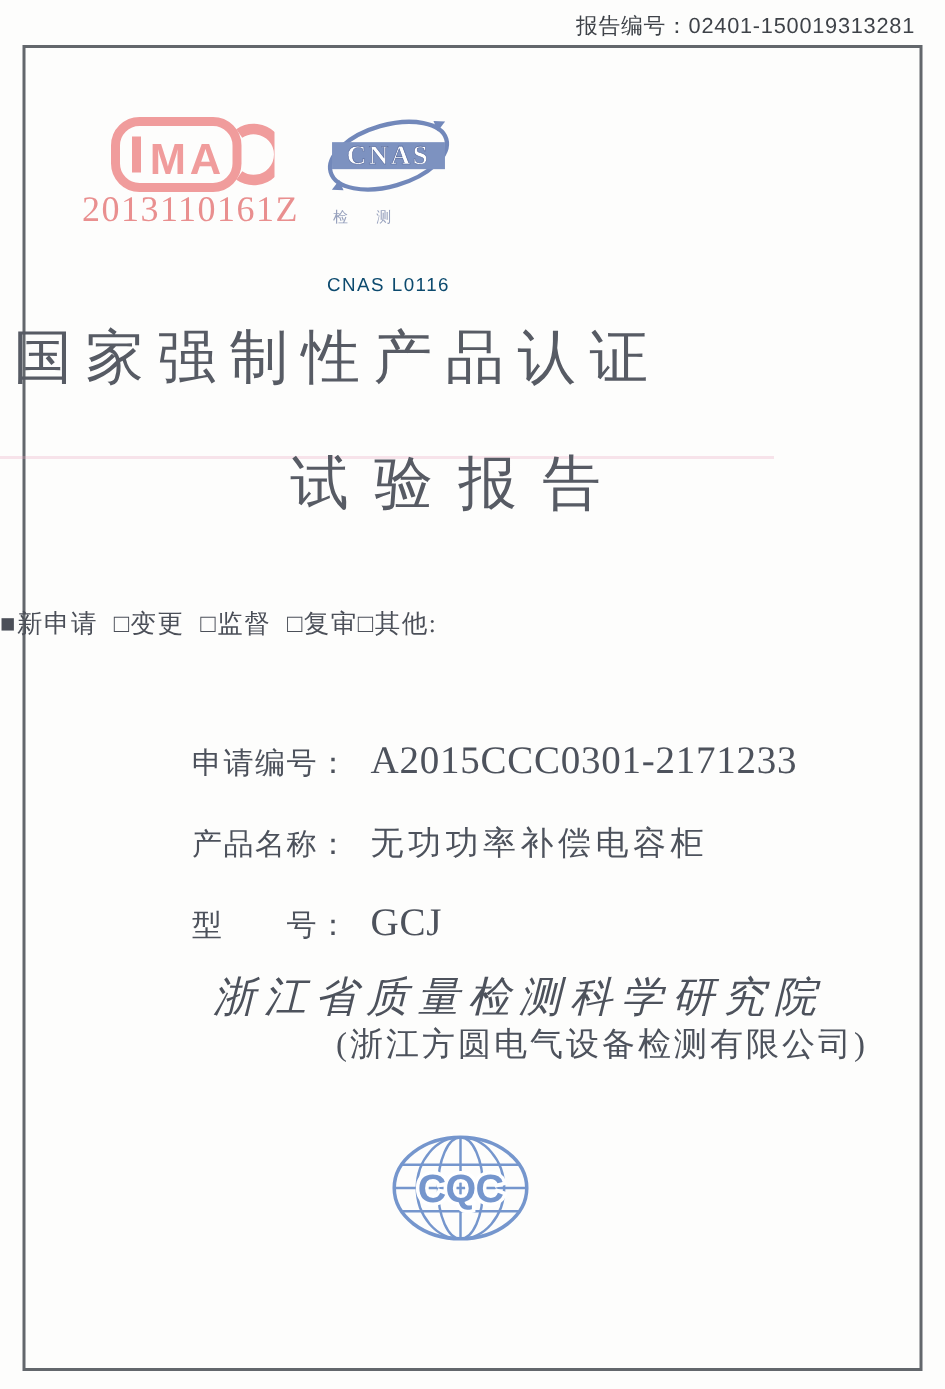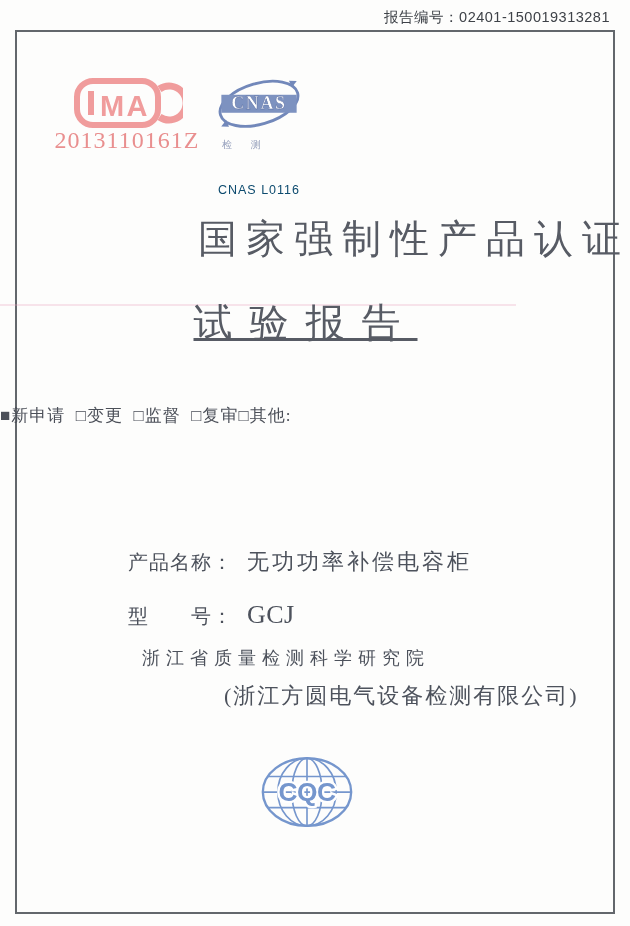--- a/index.html
+++ b/index.html
@@ -30,47 +30,46 @@
     font-size:10px;color:#97a1bd;letter-spacing:8px;text-indent:8px;
     font-family:"Liberation Sans","DejaVu Sans",sans-serif;
   }
   .cnas-caption-code{
     position:absolute;left:204px;top:149px;width:110px;text-align:center;
     font-size:12.5px;color:#0c4a6e;letter-spacing:1px;
     font-family:"Liberation Sans","DejaVu Sans",sans-serif;
     margin-top:34px;
   }
   .title-line1{
-    position:absolute;left:0;top:219px;width:630px;text-align:right;
+    position:absolute;left:0;top:219px;width:630px;text-align:left;
     font-size:39px;color:#575b64;letter-spacing:9px;text-indent:9px;
     line-height:1.05;
   }
   .title-line2{
     position:absolute;left:0;top:303px;width:594px;text-align:center;
     font-size:39px;color:#575b64;letter-spacing:17px;text-indent:17px;
     line-height:1.05;
-    text-decoration:underline;
   }
   .scan-artifact{
     position:absolute;left:0;top:304px;width:516px;height:2px;
     background:rgba(235,160,185,.28);
   }
   .apply-type{
     position:absolute;left:0;top:404px;width:630px;text-align:left;
     font-size:17px;color:#4b4f58;white-space:pre;letter-spacing:1px;
   }
   .field{position:absolute;left:128px;display:flex;align-items:baseline;white-space:pre;}
   .field .lbl{font-size:20px;color:#4c515b;letter-spacing:1px;}
   .field .val{margin-left:14px;font-size:26px;color:#4d525c;letter-spacing:.5px;}
   .field .val.cjk{font-size:22px;letter-spacing:3px;}
   .f-apply{top:492px;}
   .f-product{top:547px;}
   .f-model{top:600px;}
   .f-org{top:646px;}
-  .f-org .val{font-size:18px;letter-spacing:6px;}
+  .f-org .val{font-size:28px;letter-spacing:6px;font-style:italic;}
   .org-line2{
     position:absolute;left:224px;top:681px;
     font-size:22px;color:#4d525c;letter-spacing:2px;white-space:pre;text-align:center;
   }
   .cqc-logo{position:absolute;left:260px;top:754px;width:94px;height:78px;}
 </style>
 </head>
 <body>
 
 <div class="page">
@@ -99,20 +98,24 @@
   </svg>
   <div class="cnas-caption-cn">检 测</div>
   <div class="cnas-caption-code">CNAS L0116</div>
 
   <div class="title-line1">国家强制性产品认证</div>
   <div class="scan-artifact"></div>
   <div class="title-line2">试验报告</div>
 
   <div class="apply-type">■新申请  □变更  □监督  □复审□其他:</div>
 
+  <div class="field f-apply">
+    <span class="lbl">申请编号：</span>
+    <span class="val">A2015CCC0301-2171233</span>
+  </div>
 
   <div class="field f-product">
     <span class="lbl">产品名称：</span>
     <span class="val cjk">无功功率补偿电容柜</span>
   </div>
 
   <div class="field f-model">
     <span class="lbl">型　　号：</span>
     <span class="val">GCJ</span>
   </div>

